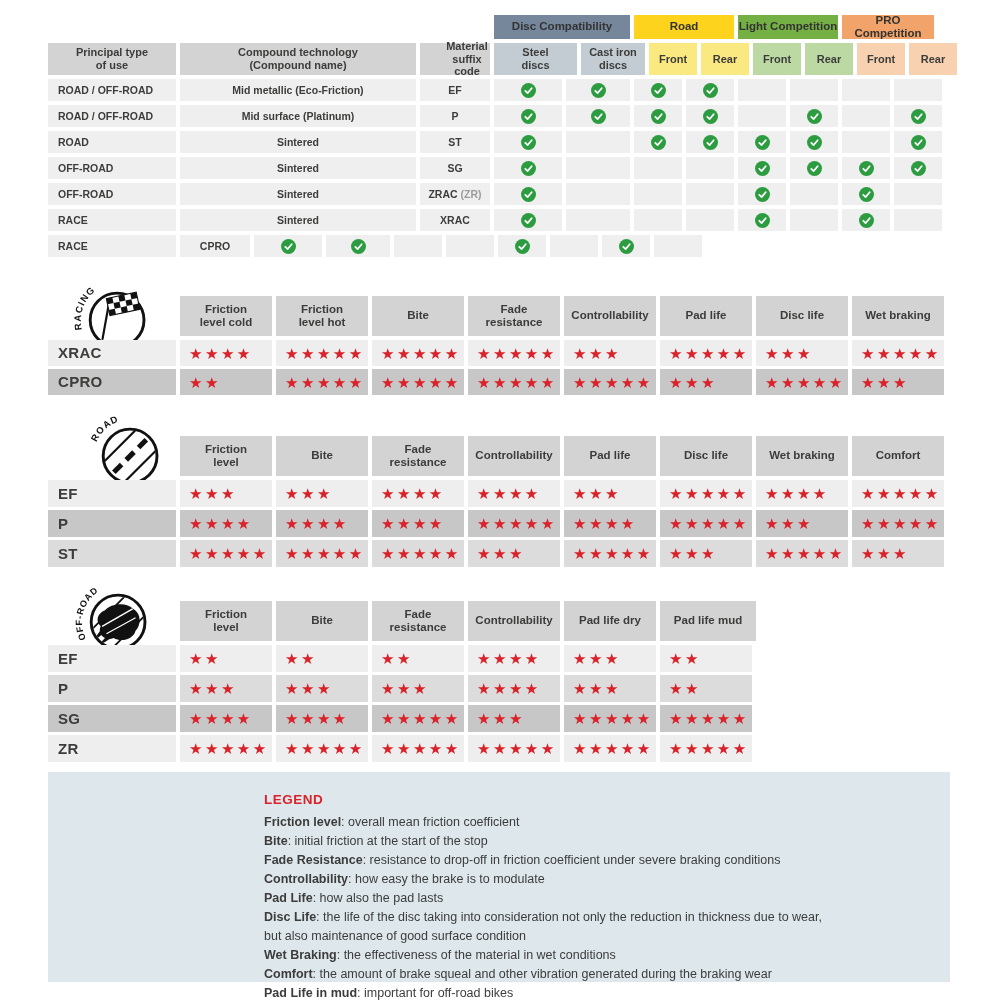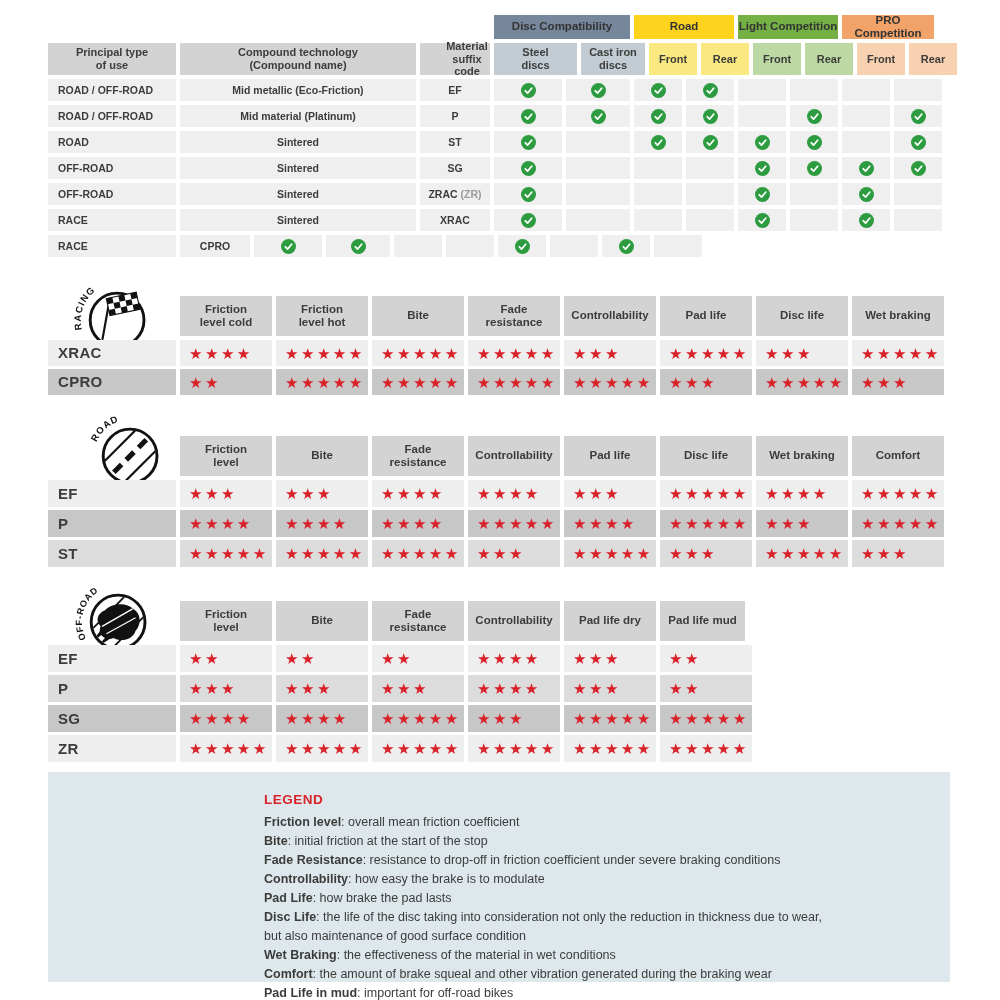--- a/index.html
+++ b/index.html
@@ -87,21 +87,21 @@
               <circle cx="8" cy="8" r="8" fill="#2d9c41"></circle>
               <path d="M4.6 8.3 L7.1 10.7 L11.4 5.6" stroke="#fff" stroke-width="1.9" fill="none" stroke-linecap="round" stroke-linejoin="round"></path>
             </svg></span></div>
         <div class="cell" style="width: 48px; background: rgb(239, 239, 239);"></div>
         <div class="cell" style="width: 48px; background: rgb(239, 239, 239);"></div>
         <div class="cell" style="width: 48px; background: rgb(239, 239, 239);"></div>
         <div class="cell" style="width: 48px; background: rgb(239, 239, 239);"></div>
       </div>
       <div class="trow crow">
         <div class="cell use-cell" style="width: 128px; background: rgb(239, 239, 239);">ROAD / OFF-ROAD</div>
-        <div class="cell" style="width: 236px; background: rgb(239, 239, 239);">Mid material (Platinum)</div>
+        <div class="cell" style="width: 236px; background: rgb(239, 239, 239);">Mid surface (Platinum)</div>
         <div class="cell" style="width: 70px; background: rgb(239, 239, 239);">P</div>
         <div class="cell" style="width: 68px; background: rgb(239, 239, 239);"><span class="check"><svg viewBox="0 0 16 16" width="15" height="15">
               <circle cx="8" cy="8" r="8" fill="#2d9c41"></circle>
               <path d="M4.6 8.3 L7.1 10.7 L11.4 5.6" stroke="#fff" stroke-width="1.9" fill="none" stroke-linecap="round" stroke-linejoin="round"></path>
             </svg></span></div>
         <div class="cell" style="width: 64px; background: rgb(239, 239, 239);"><span class="check"><svg viewBox="0 0 16 16" width="15" height="15">
               <circle cx="8" cy="8" r="8" fill="#2d9c41"></circle>
               <path d="M4.6 8.3 L7.1 10.7 L11.4 5.6" stroke="#fff" stroke-width="1.9" fill="none" stroke-linecap="round" stroke-linejoin="round"></path>
             </svg></span></div>
         <div class="cell" style="width: 48px; background: rgb(239, 239, 239);"><span class="check"><svg viewBox="0 0 16 16" width="15" height="15">
@@ -396,21 +396,21 @@
           </svg></div>
         <div class="srow sheader" style="top: 27px;">
           <div class="cell" style="width: 128px;"></div>
           <div class="cell" style="width: 92px; background: rgb(211, 211, 211);">Friction
 level</div>
           <div class="cell" style="width: 92px; background: rgb(211, 211, 211);">Bite</div>
           <div class="cell" style="width: 92px; background: rgb(211, 211, 211);">Fade
 resistance</div>
           <div class="cell" style="width: 92px; background: rgb(211, 211, 211);">Controllability</div>
           <div class="cell" style="width: 92px; background: rgb(211, 211, 211);">Pad life dry</div>
-          <div class="cell" style="width: 85px; background: rgb(211, 211, 211);">Pad life mud</div>
+          <div class="cell" style="width: 96px; background: rgb(211, 211, 211);">Pad life mud</div>
         </div>
         <div class="srow" style="top: 71px;">
           <div class="cell label-cell" style="width: 128px; height: 27px; background: rgb(238, 238, 238);">EF</div>
           <div class="cell star-cell" style="width: 92px; height: 27px; background: rgb(238, 238, 238);"><span class="stars" style="color: rgb(216, 35, 42);">★★</span></div>
           <div class="cell star-cell" style="width: 92px; height: 27px; background: rgb(238, 238, 238);"><span class="stars" style="color: rgb(216, 35, 42);">★★</span></div>
           <div class="cell star-cell" style="width: 92px; height: 27px; background: rgb(238, 238, 238);"><span class="stars" style="color: rgb(216, 35, 42);">★★</span></div>
           <div class="cell star-cell" style="width: 92px; height: 27px; background: rgb(238, 238, 238);"><span class="stars" style="color: rgb(216, 35, 42);">★★★★</span></div>
           <div class="cell star-cell" style="width: 92px; height: 27px; background: rgb(238, 238, 238);"><span class="stars" style="color: rgb(216, 35, 42);">★★★</span></div>
           <div class="cell star-cell" style="width: 92px; height: 27px; background: rgb(238, 238, 238);"><span class="stars" style="color: rgb(216, 35, 42);">★★</span></div>
         </div>
@@ -444,21 +444,21 @@
       </div>
     </div>
   <div id="legend-panel" style="background: rgb(222, 231, 236);">
     <div class="legend-content">
       <div id="legend-title" style="color: rgb(216, 35, 42);">LEGEND</div>
       <div id="legend-entries">
           <div class="legend-line"><span class="term">Friction level</span><span>: overall mean friction coefficient</span></div>
           <div class="legend-line"><span class="term">Bite</span><span>: initial friction at the start of the stop</span></div>
           <div class="legend-line"><span class="term">Fade Resistance</span><span>: resistance to drop-off in friction coefficient under severe braking conditions</span></div>
           <div class="legend-line"><span class="term">Controllability</span><span>: how easy the brake is to modulate</span></div>
-          <div class="legend-line"><span class="term">Pad Life</span><span>: how brake the pad lasts</span></div>
+          <div class="legend-line"><span class="term">Pad Life</span><span>: how also the pad lasts</span></div>
           <div class="legend-line"><span class="term">Disc Life</span><span>: the life of the disc taking into consideration not only the reduction in thickness due to wear,</span></div>
           <div class="legend-line"><span>but also maintenance of good surface condition</span></div>
           <div class="legend-line"><span class="term">Wet Braking</span><span>: the effectiveness of the material in wet conditions</span></div>
           <div class="legend-line"><span class="term">Comfort</span><span>: the amount of brake squeal and other vibration generated during the braking wear</span></div>
           <div class="legend-line"><span class="term">Pad Life in mud</span><span>: important for off-road bikes</span></div>
         </div>
     </div>
   </div>
 </div>
 

